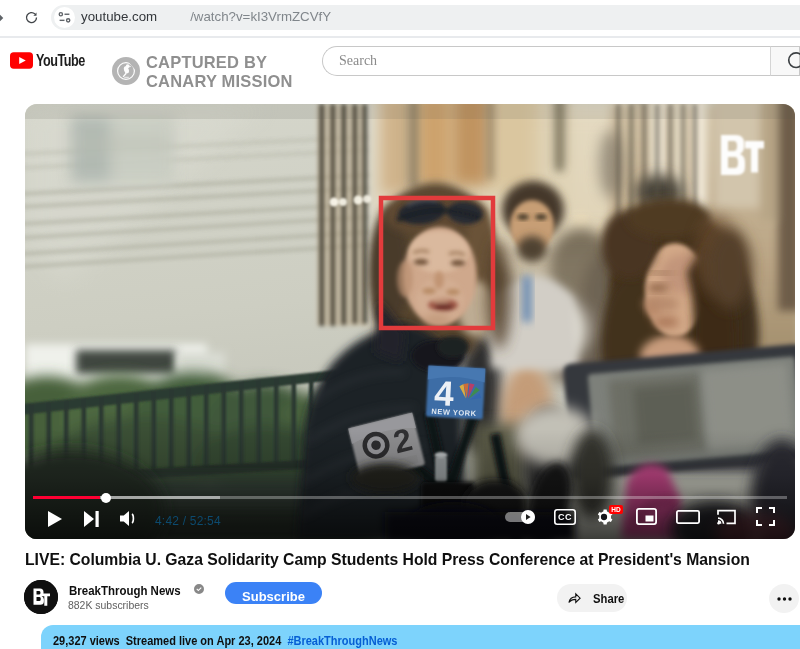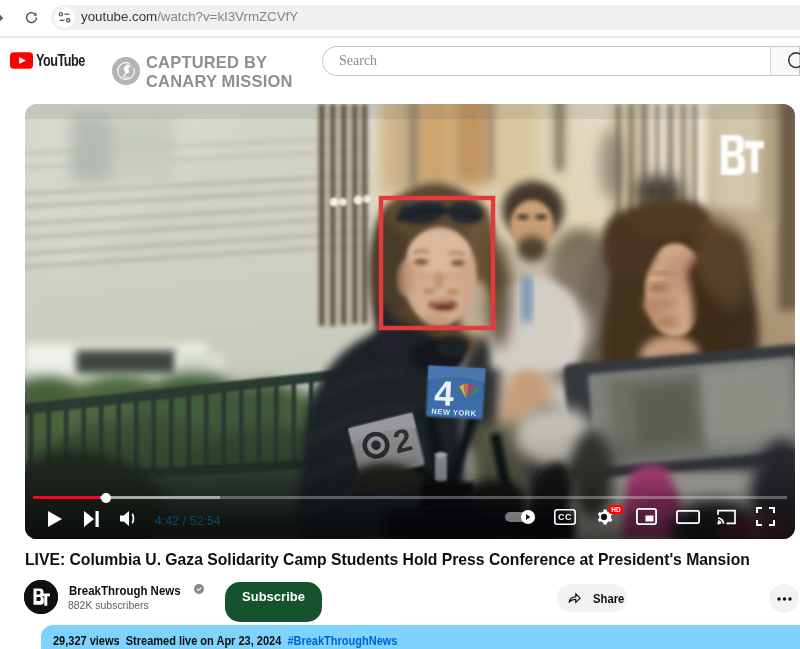--- a/index.html
+++ b/index.html
@@ -5,21 +5,21 @@
   * { margin:0; padding:0; box-sizing:border-box; }
   html,body { width:800px; height:649px; background:#fff; font-family:"Liberation Sans", sans-serif; overflow:hidden; }
   .abs { position:absolute; }
   #page { position:relative; width:800px; height:649px; background:#fff; }
 
   
   #chrome { position:absolute; left:0; top:0; width:800px; height:38px; background:#fff; border-bottom:2px solid #e8eaed; }
   #omnibox { position:absolute; left:51px; top:5px; width:760px; height:25px; background:#eef0f1; border-radius:13px; }
   #sitechip { position:absolute; left:54px; top:7px; width:21px; height:21px; background:#fff; border-radius:50%; }
   #url { position:absolute; left:81px; top:8.5px; font-size:13.3px; color:#33373b; white-space:nowrap; }
-  #url span { color:#80868b; }
+  #url span { color:#80868b;margin-left:33px; }
 
   
   #ytlogo { position:absolute; left:10px; top:52px; }
   #ytword { position:absolute; left:36px; top:52px; font-size:16px; font-weight:bold; color:#1d1d1d; letter-spacing:-0.6px; transform:scaleX(0.79); transform-origin:left top; }
   #canary { position:absolute; left:112px; top:57px; }
   #cantext { position:absolute; left:146px; top:53px; font-size:17px; font-weight:bold; color:#8f8f8f; line-height:19px; letter-spacing:0.2px; transform:scaleX(0.97); transform-origin:left top;}
   #search { position:absolute; left:322px; top:46px; width:448px; height:30px; border:1px solid #c8c8c8; border-right:none; border-radius:16px 0 0 16px; background:#fff;font-family:Liberation Serif, serif; }
   #search span { position:absolute; left:16px; top:6px; font-size:14px; color:#8b8b8b; }
   #searchbtn { position:absolute; left:770px; top:46px; width:30px; height:30px; background:#f8f8f8; border:1px solid #c8c8c8; border-left:1px solid #d5d5d5; }
 
@@ -33,21 +33,21 @@
   #scrub { position:absolute; left:68px; top:-3.5px; width:10px; height:10px; border-radius:50%; background:#fff; }
   #ctrl { position:absolute; left:0; top:398px; width:770px; height:37px; z-index:30; }
   .ic { position:absolute; }
   #time { position:absolute; left:130px; top:12px; font-size:12px; color:#0c4a6e; letter-spacing:0.2px;}
 
   
   #title { position:absolute; left:25px; top:551px; width:770px; font-size:15.9px; font-weight:bold; color:#0f0f0f; letter-spacing:-0.02px; transform:scaleX(0.99); transform-origin:left top; white-space:nowrap;}
   #avatar { position:absolute; left:24px; top:580px; width:34px; height:34px; border-radius:50%; background:#0d0d0d; }
   #chname { position:absolute; left:69px; top:583px; font-size:13.5px; font-weight:bold; color:#0f0f0f; transform:scaleX(0.85); transform-origin:left top; }
   #subs { position:absolute; left:68px; top:599px; font-size:11px; color:#606060; transform:scaleX(0.95); transform-origin:left top; }
-  #subscribe { position:absolute; left:225px; top:582px; width:97px; height:40px; background:#14532d; border-radius:15px; color:#fff; font-size:13px; font-weight:bold; text-align:center; line-height:29px; }
+  #subscribe { position:absolute; left:225px; top:582px; width:97px; height:22px; background:#3b82f6; border-radius:15px; color:#fff; font-size:13px; font-weight:bold; text-align:center; line-height:29px; }
   .pill { position:absolute; top:584px; height:28px; background:#f2f2f2; border-radius:14px; color:#0f0f0f; font-size:12.8px; font-weight:bold; }
   .pill span { transform:scaleX(0.88); transform-origin:left top; display:inline-block; }
   #likes { left:458px; width:111px; }
   #share { left:557px; width:70px; }
   #download { left:658px; width:99px; }
   #more { position:absolute; left:769px; top:584px; width:30px; height:29px; background:#f2f2f2; border-radius:50%; }
   #desc { position:absolute; left:41px; top:625px; width:770px; height:24px; background:#7dd3fc; border-radius:12px 12px 0 0; }
   #desc div { position:absolute; left:12px; top:9px; font-size:12.5px; font-weight:bold; color:#0f0f0f; transform:scaleX(0.88); transform-origin:left top; white-space:nowrap;}
   #desc b.h { color:#065fd4; }
 </style>

